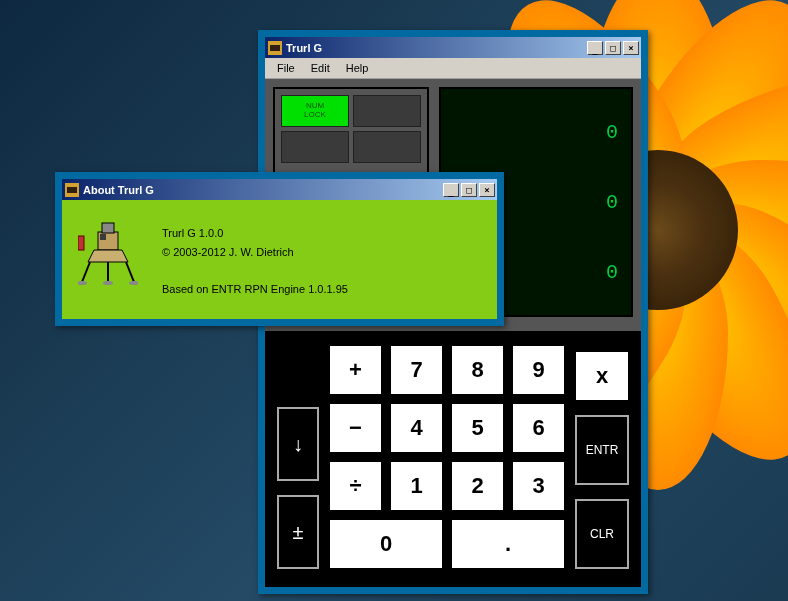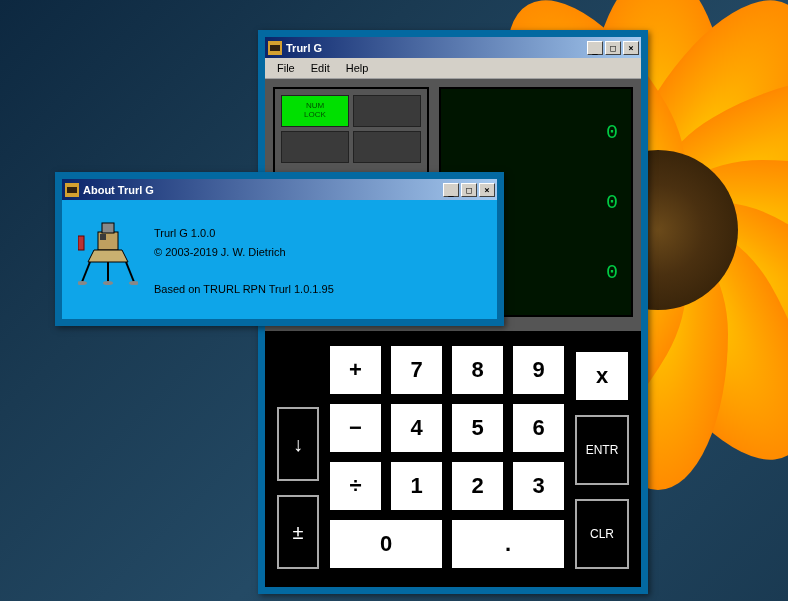--- a/index.html
+++ b/index.html
@@ -155,22 +155,22 @@
   }
   .wide { grid-column: span 2; }
 
   
   .about {
     position: absolute; left: 55px; top: 172px;
     width: 449px;
   }
   .about-body {
     padding: 18px 16px 20px 16px;
-    display: flex; gap: 16px;
-    background: #0ea5e9;
+    display: flex; gap: 24px;
+    background: #84cc16;
   }
   .about-icon { width: 60px; height: 70px; }
   .about-text { font-size: 11px; line-height: 1.7; padding-top: 6px; }
 </style>
 </head>
 <body>
 
 <div class="flower">
   <div class="petal" style="transform: rotate(0deg);"></div>
   <div class="petal" style="transform: rotate(30deg);"></div>
@@ -287,18 +287,18 @@
         <line x1="48" y1="44" x2="56" y2="64" stroke="#000" stroke-width="2"></line>
         <line x1="30" y1="44" x2="30" y2="64" stroke="#000" stroke-width="2"></line>
         <ellipse cx="4" cy="65" rx="5" ry="2" fill="#888"></ellipse>
         <ellipse cx="56" cy="65" rx="5" ry="2" fill="#888"></ellipse>
         <ellipse cx="30" cy="65" rx="5" ry="2" fill="#888"></ellipse>
         <rect x="0" y="18" width="6" height="14" fill="#b33" stroke="#600"></rect>
       </svg>
     </div>
     <div class="about-text">
       <div>Trurl G 1.0.0</div>
-      <div>© 2003-2019 J. W. Dietrich</div>
+      <div>© 2003-2012 J. W. Dietrich</div>
       <br>
-      <div>Based on TRURL RPN Trurl 1.0.1.95</div>
+      <div>Based on ENTR RPN Engine 1.0.1.95</div>
     </div>
   </div>
 </div>
 
 </body></html>

